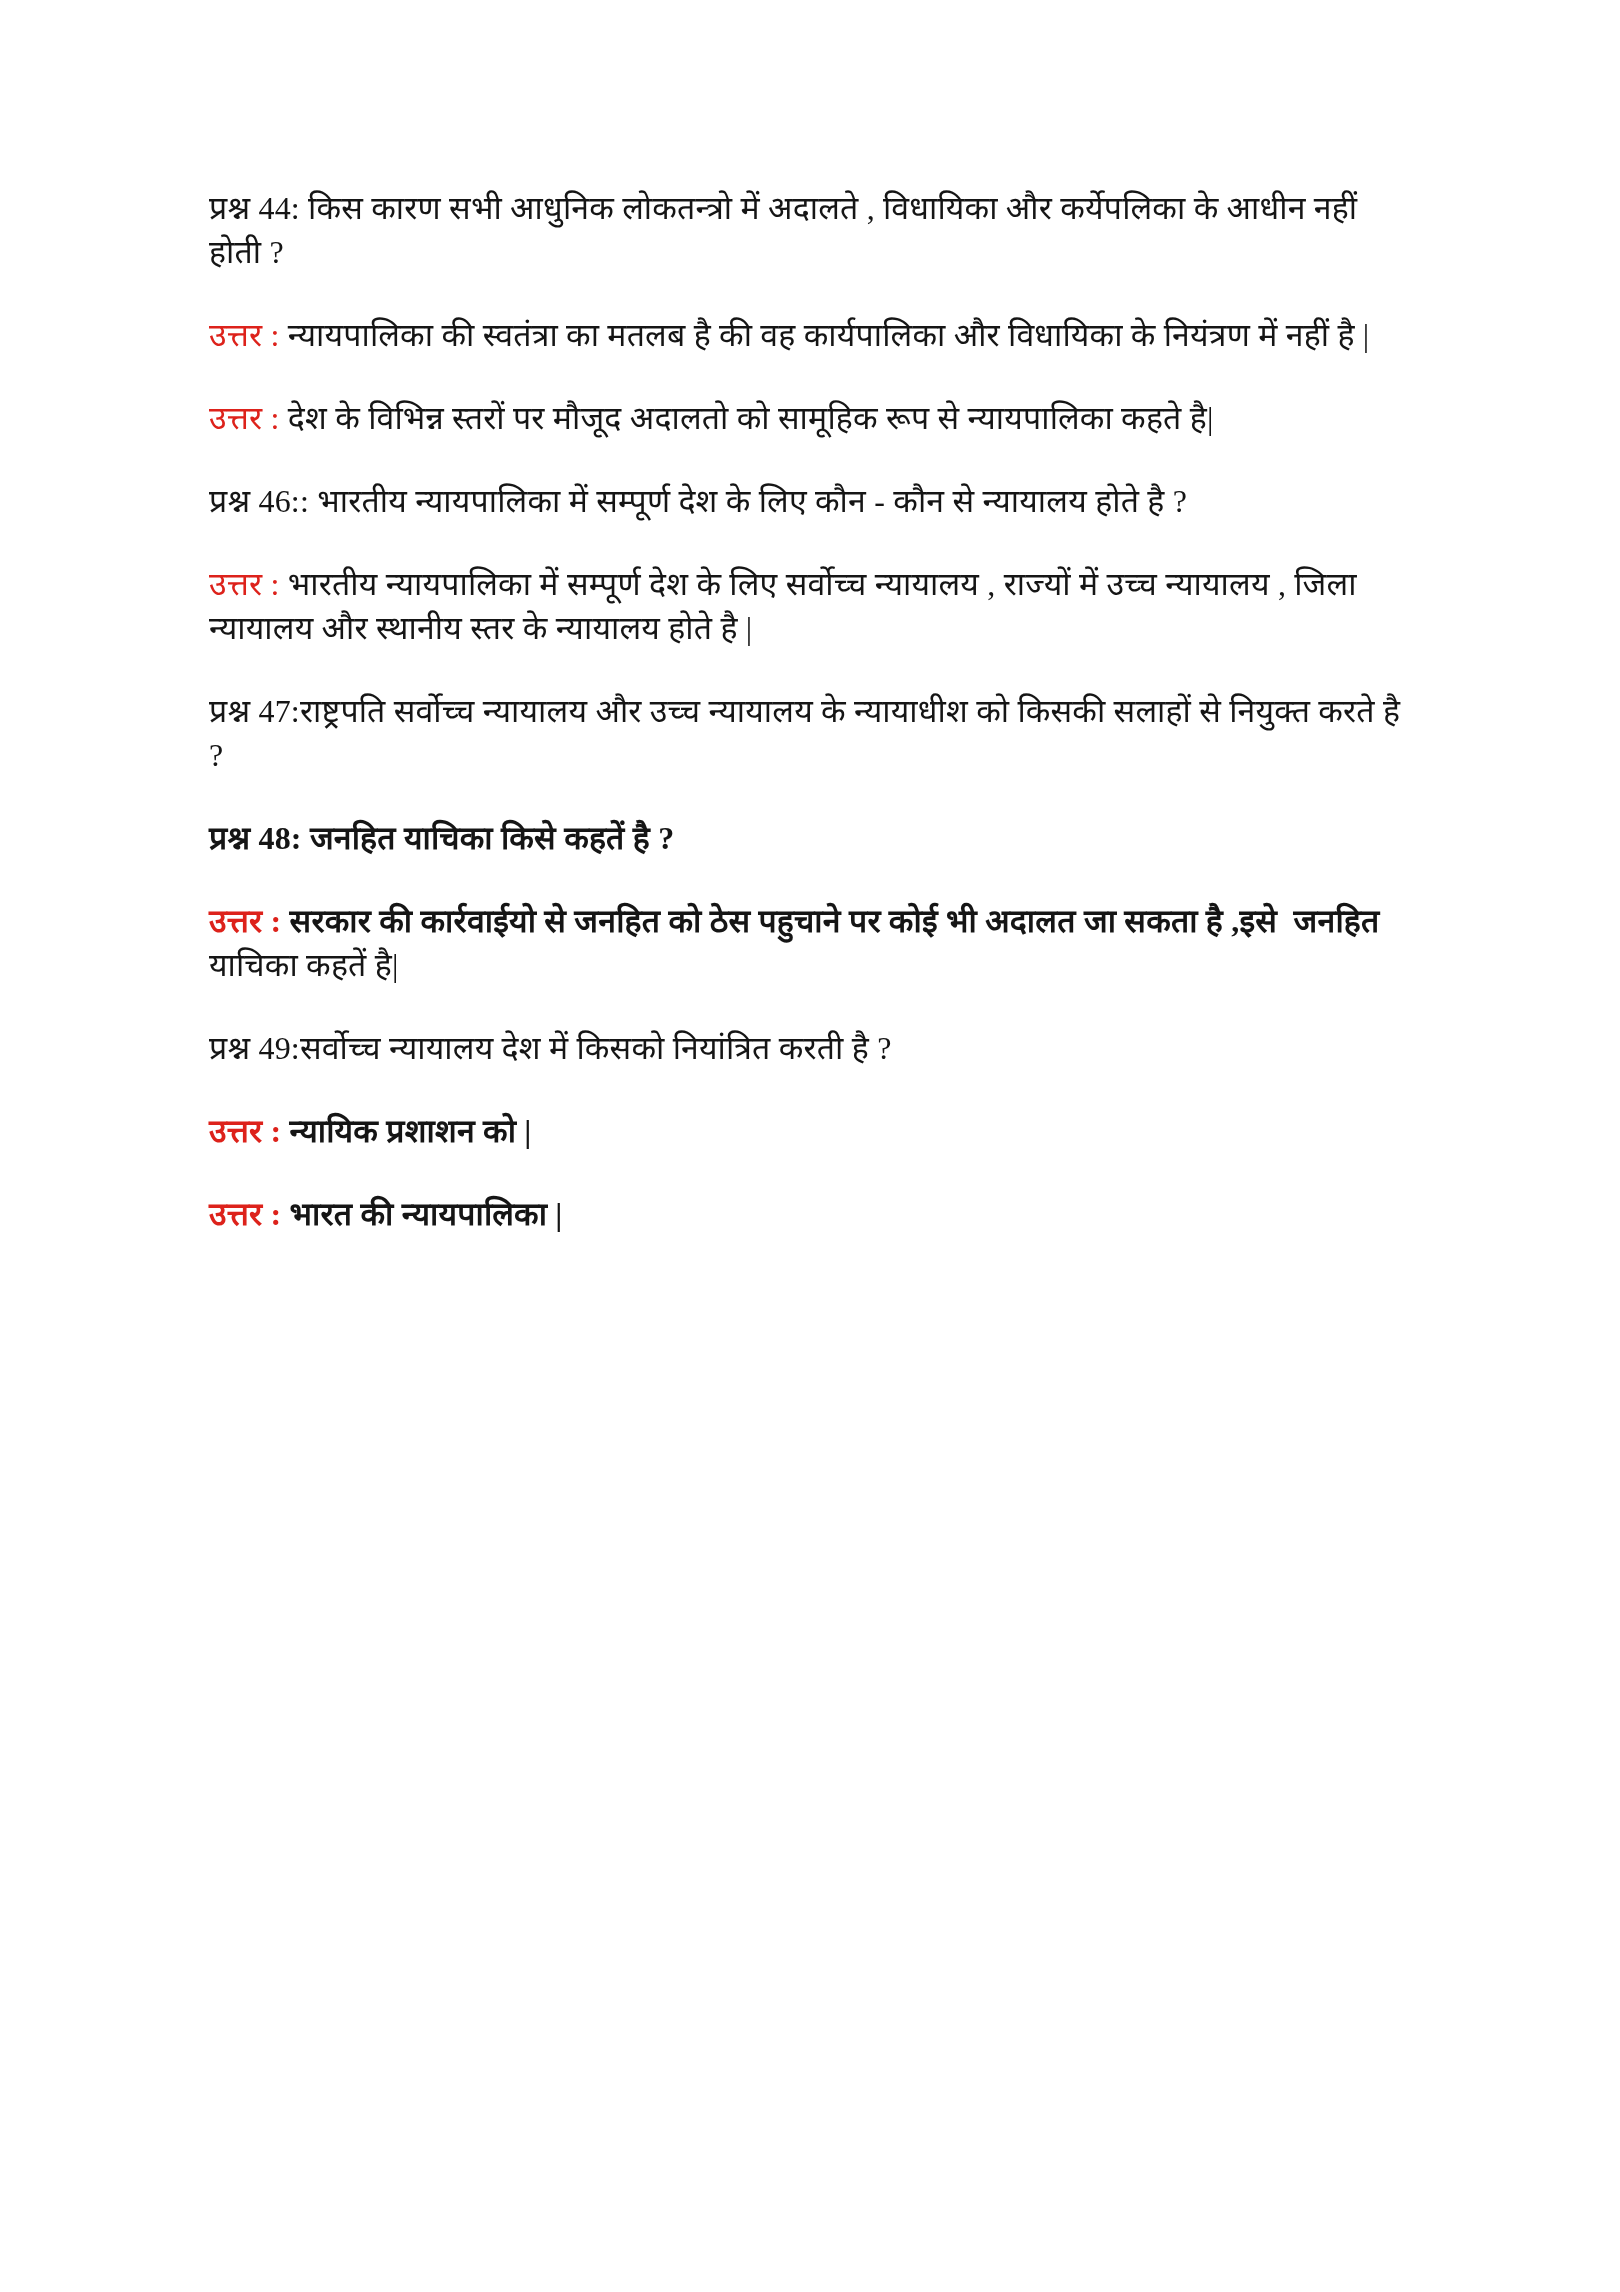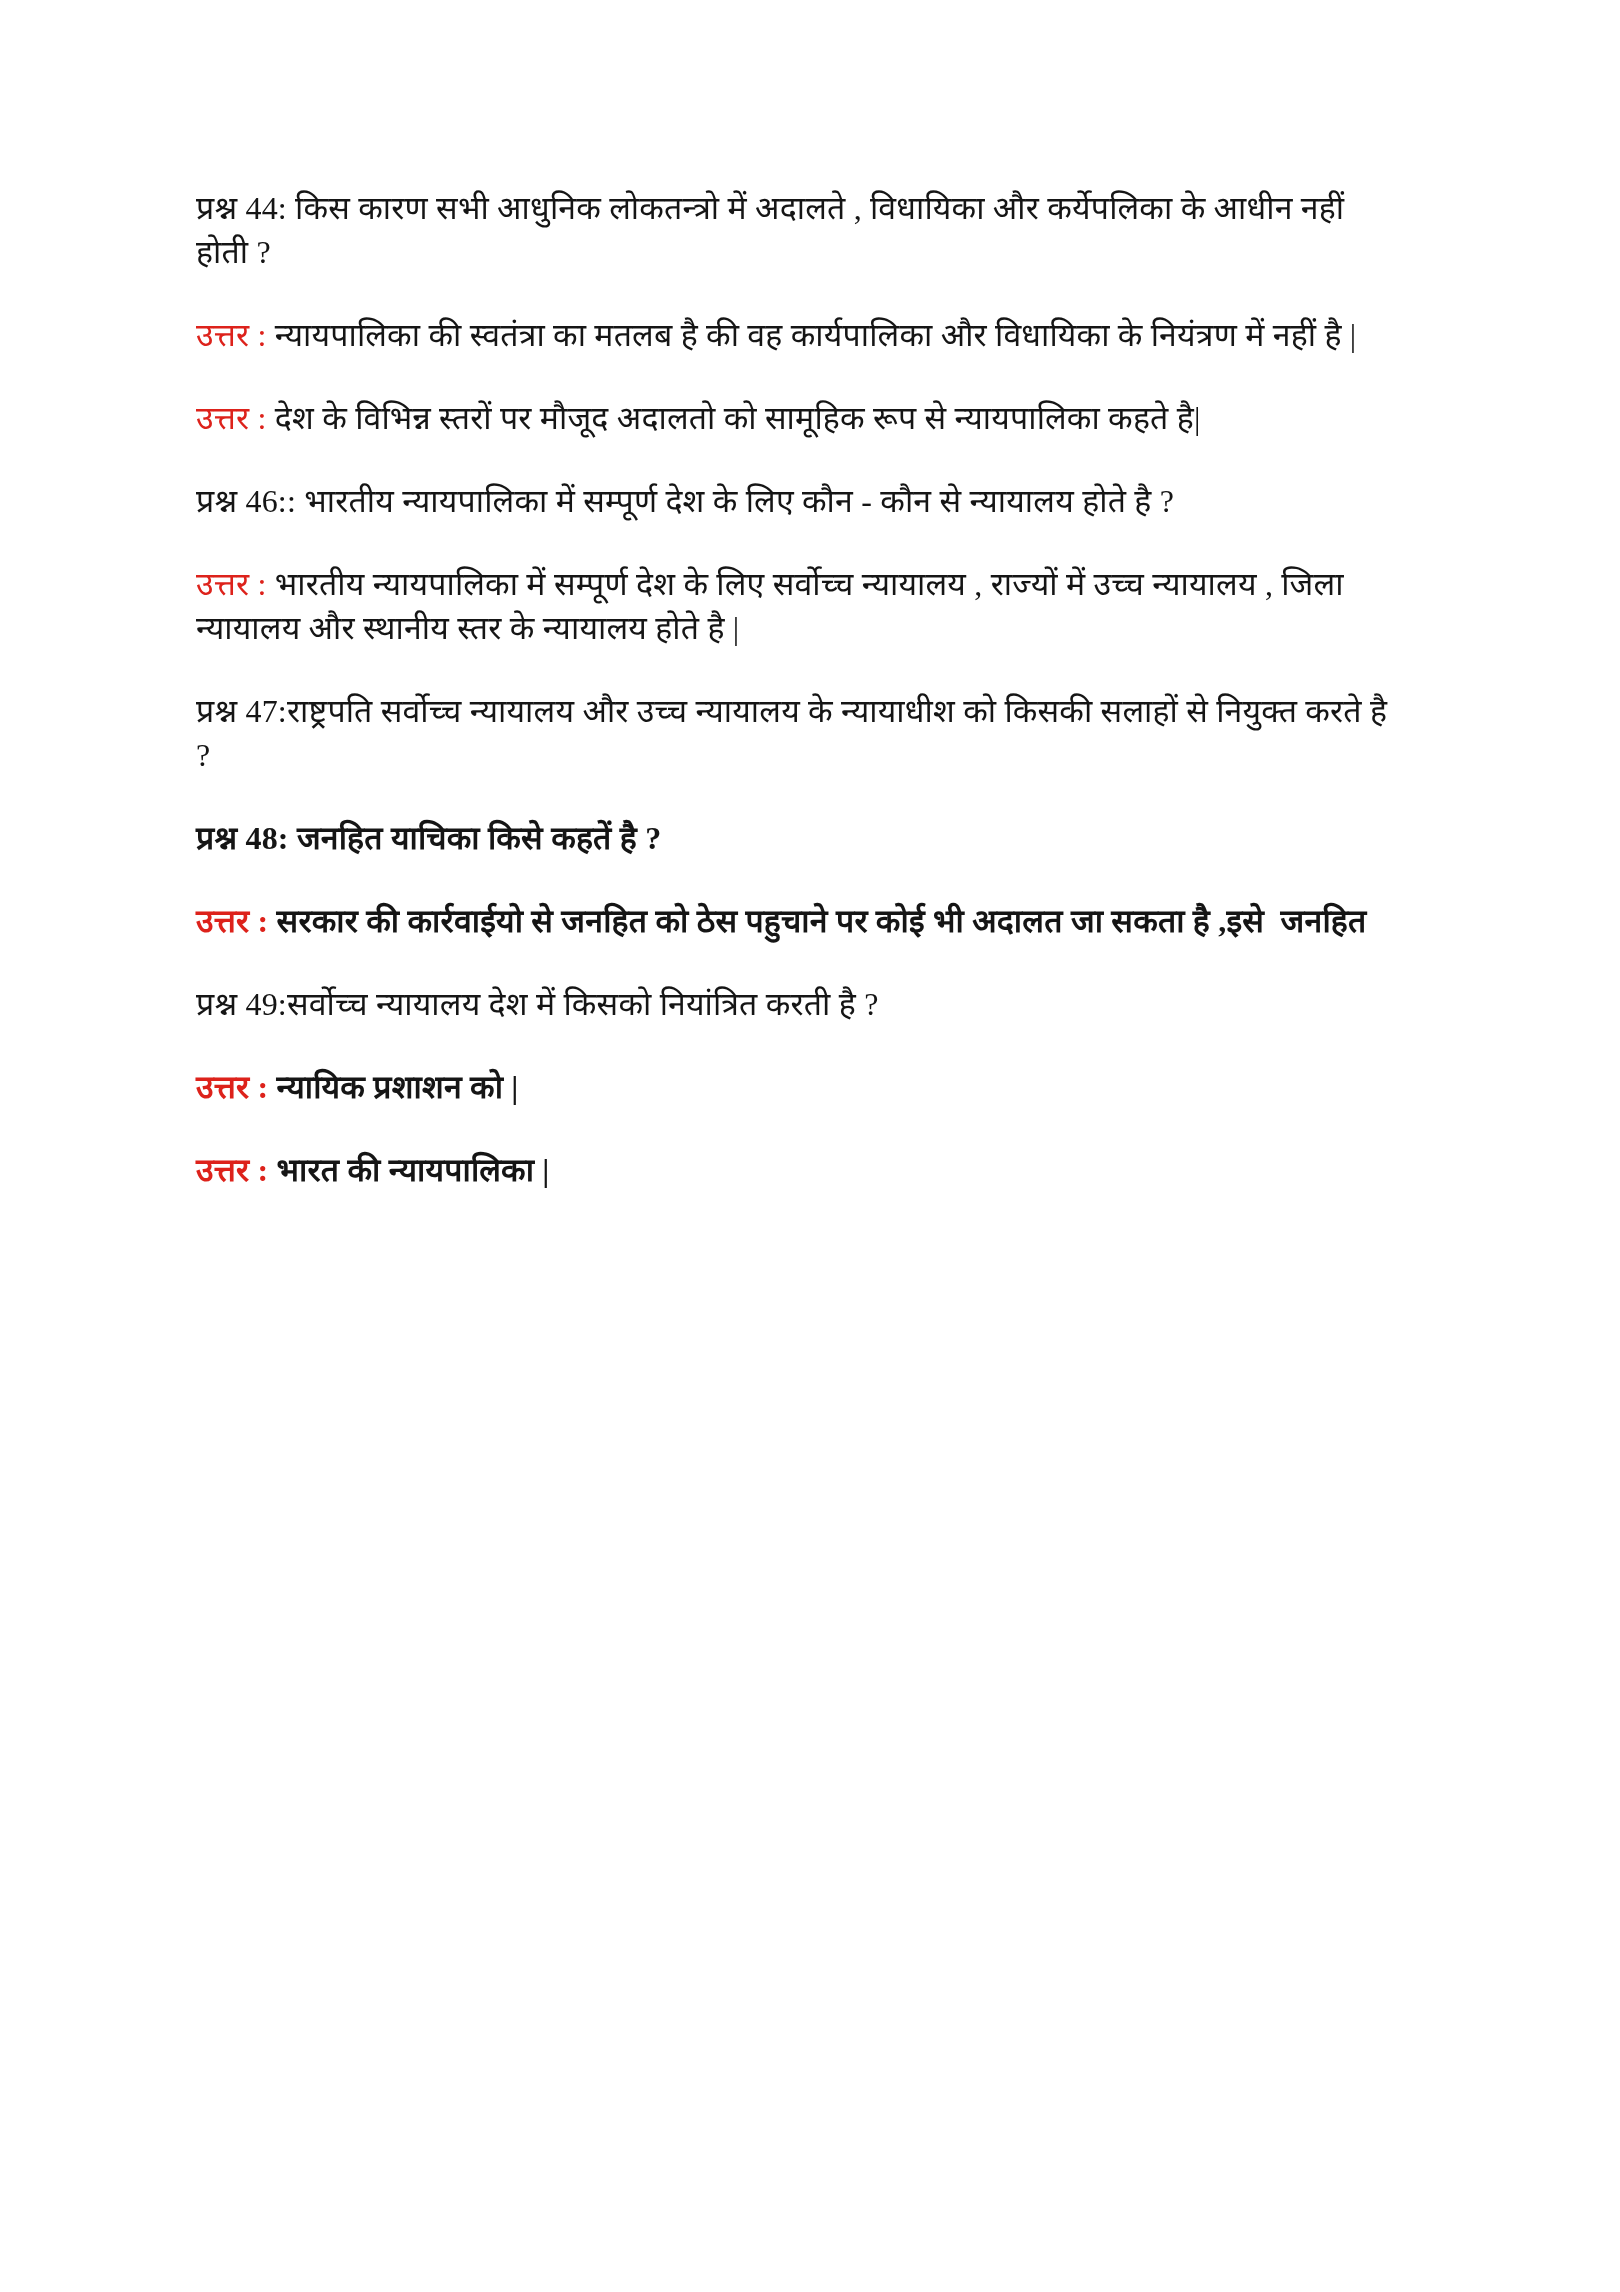--- a/index.html
+++ b/index.html
@@ -23,20 +23,21 @@
     width: 1255px;
   }
   .block {
     margin: 0 0 39px 0;
   }
   .line {
     white-space: pre;
     font-size: 32px;
     line-height: 44px;
     letter-spacing: 0.2px;
+    margin-left: 13px;
   }
   .line.bold {
     font-weight: 700;
     font-family: Liberation Serif, serif;
   }
   .answer-label {
     color: #dd221b;
   }
 </style>
 </head>
@@ -63,20 +64,21 @@
       </div>
       <div class="block question">
         <div class="line">प्रश्न 47:राष्ट्रपति सर्वोच्च न्यायालय और उच्च न्यायालय के न्यायाधीश को किसकी सलाहों से नियुक्त करते है</div>
         <div class="line">?</div>
       </div>
       <div class="block question">
         <div class="line bold">प्रश्न 48: जनहित याचिका किसे कहतें है ?</div>
       </div>
       <div class="block answer">
         <div class="line bold"><span class="answer-label" style="color: rgb(221, 34, 27);">उत्तर : </span><span>सरकार की कार्रवाईयो से जनहित को ठेस पहुचाने पर कोई भी अदालत जा सकता है ,इसे  जनहित</span></div>
+        <div class="line">याचिका कहतें है|</div>
       </div>
       <div class="block question">
         <div class="line">प्रश्न 49:सर्वोच्च न्यायालय देश में किसको नियांत्रित करती है ?</div>
       </div>
       <div class="block answer">
         <div class="line bold"><span class="answer-label" style="color: rgb(221, 34, 27);">उत्तर : </span><span>न्यायिक प्रशाशन को |</span></div>
       </div>
       <div class="block answer">
         <div class="line bold"><span class="answer-label" style="color: rgb(221, 34, 27);">उत्तर : </span><span>भारत की न्यायपालिका |</span></div>
       </div>

